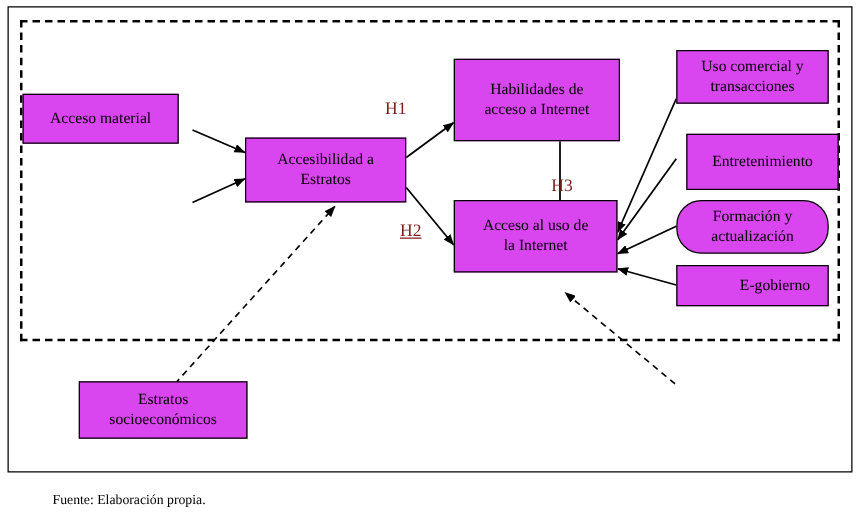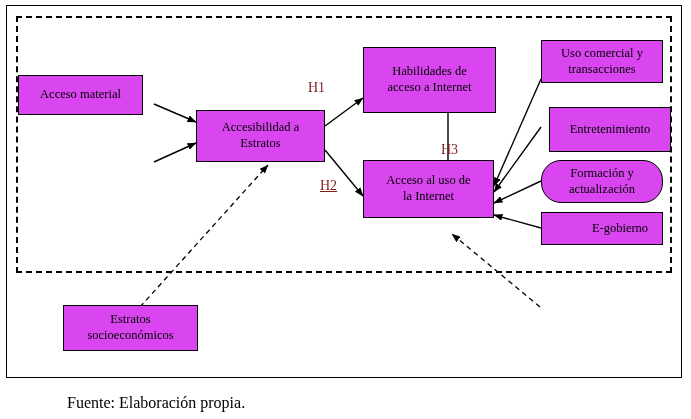--- a/index.html
+++ b/index.html
@@ -63,24 +63,23 @@
     top: 0;
     width: 691px;
     height: 419px;
     z-index: 2;
     pointer-events: none;
   }
   .source-note {
     position: absolute;
     left: 42px;
     top: 394px;
-    font-size: 16px;
+    font-size: 11px;
     color: #000;
     font-family: "Liberation Serif", serif;
-    margin-left: 25px;
   }
 </style>
 </head>
 <body>
 
 <div id="canvas">
 
   <div class="outer-frame"></div>
   <div class="dashed-frame"></div>
 

